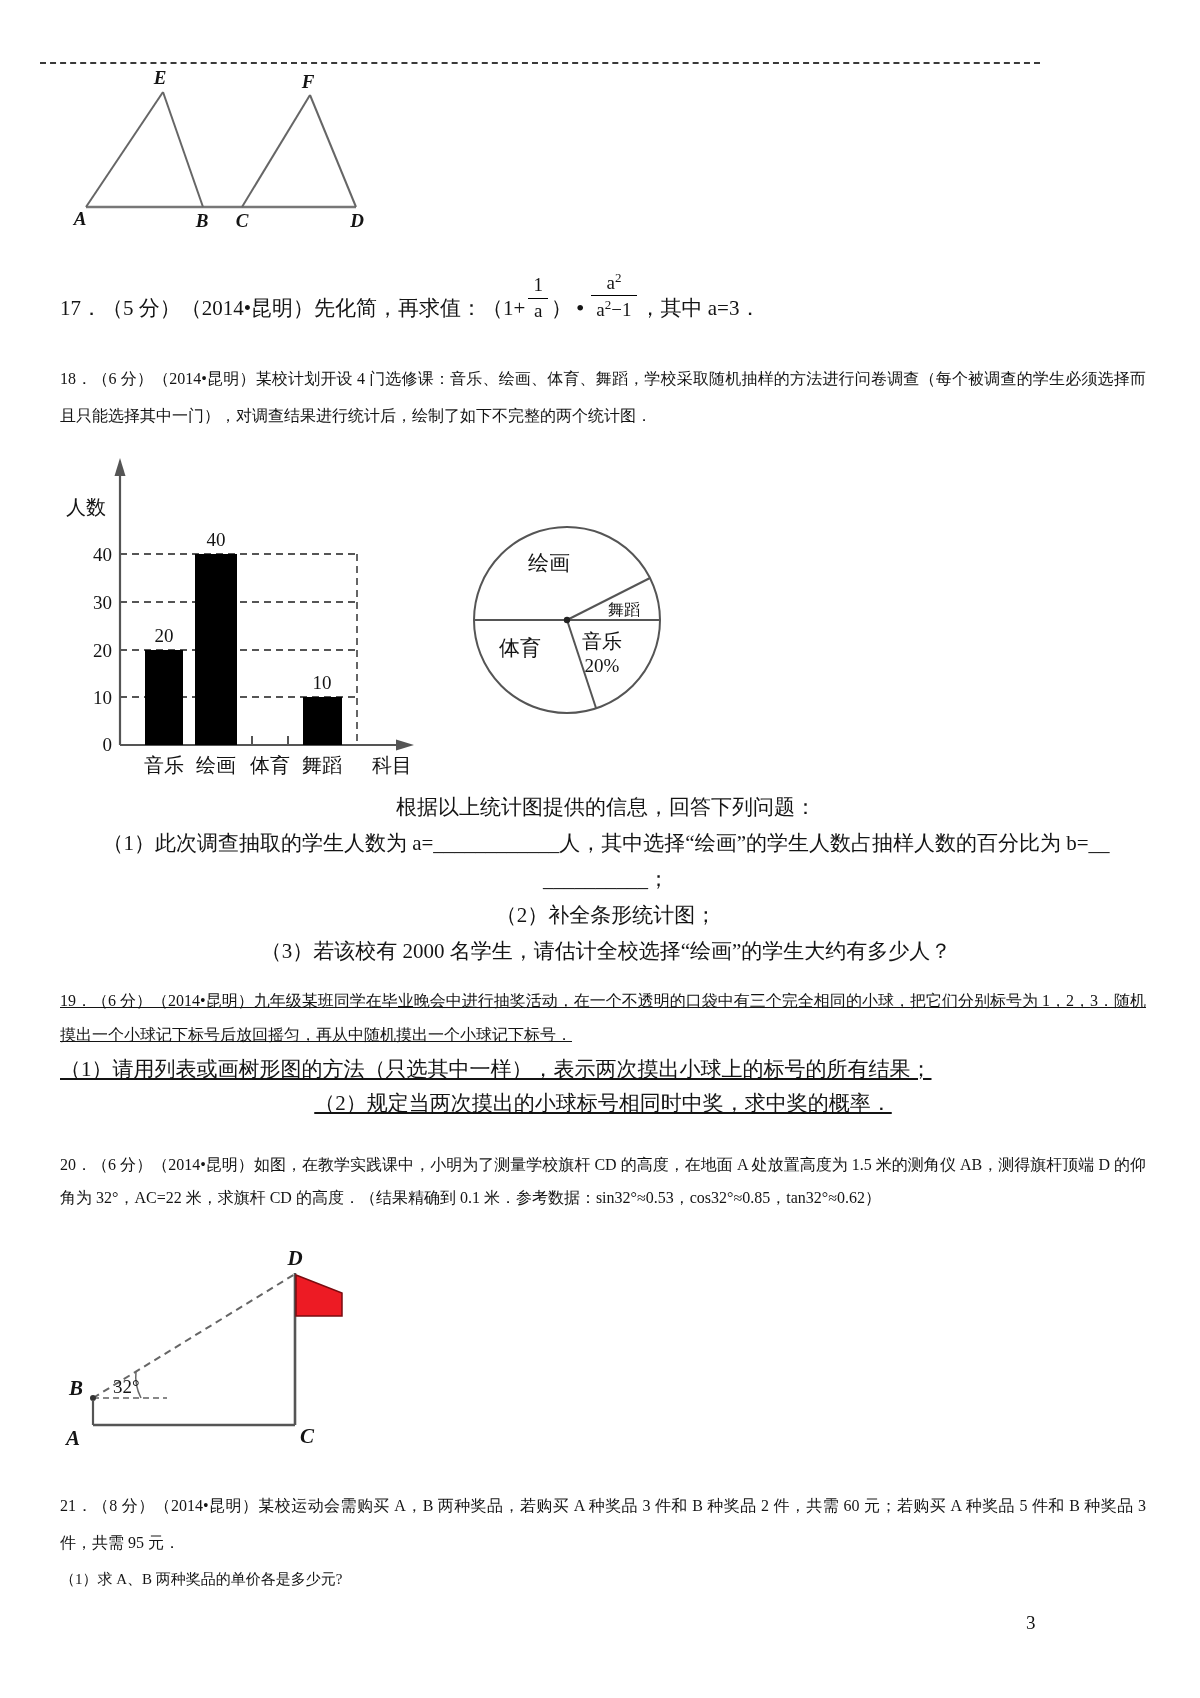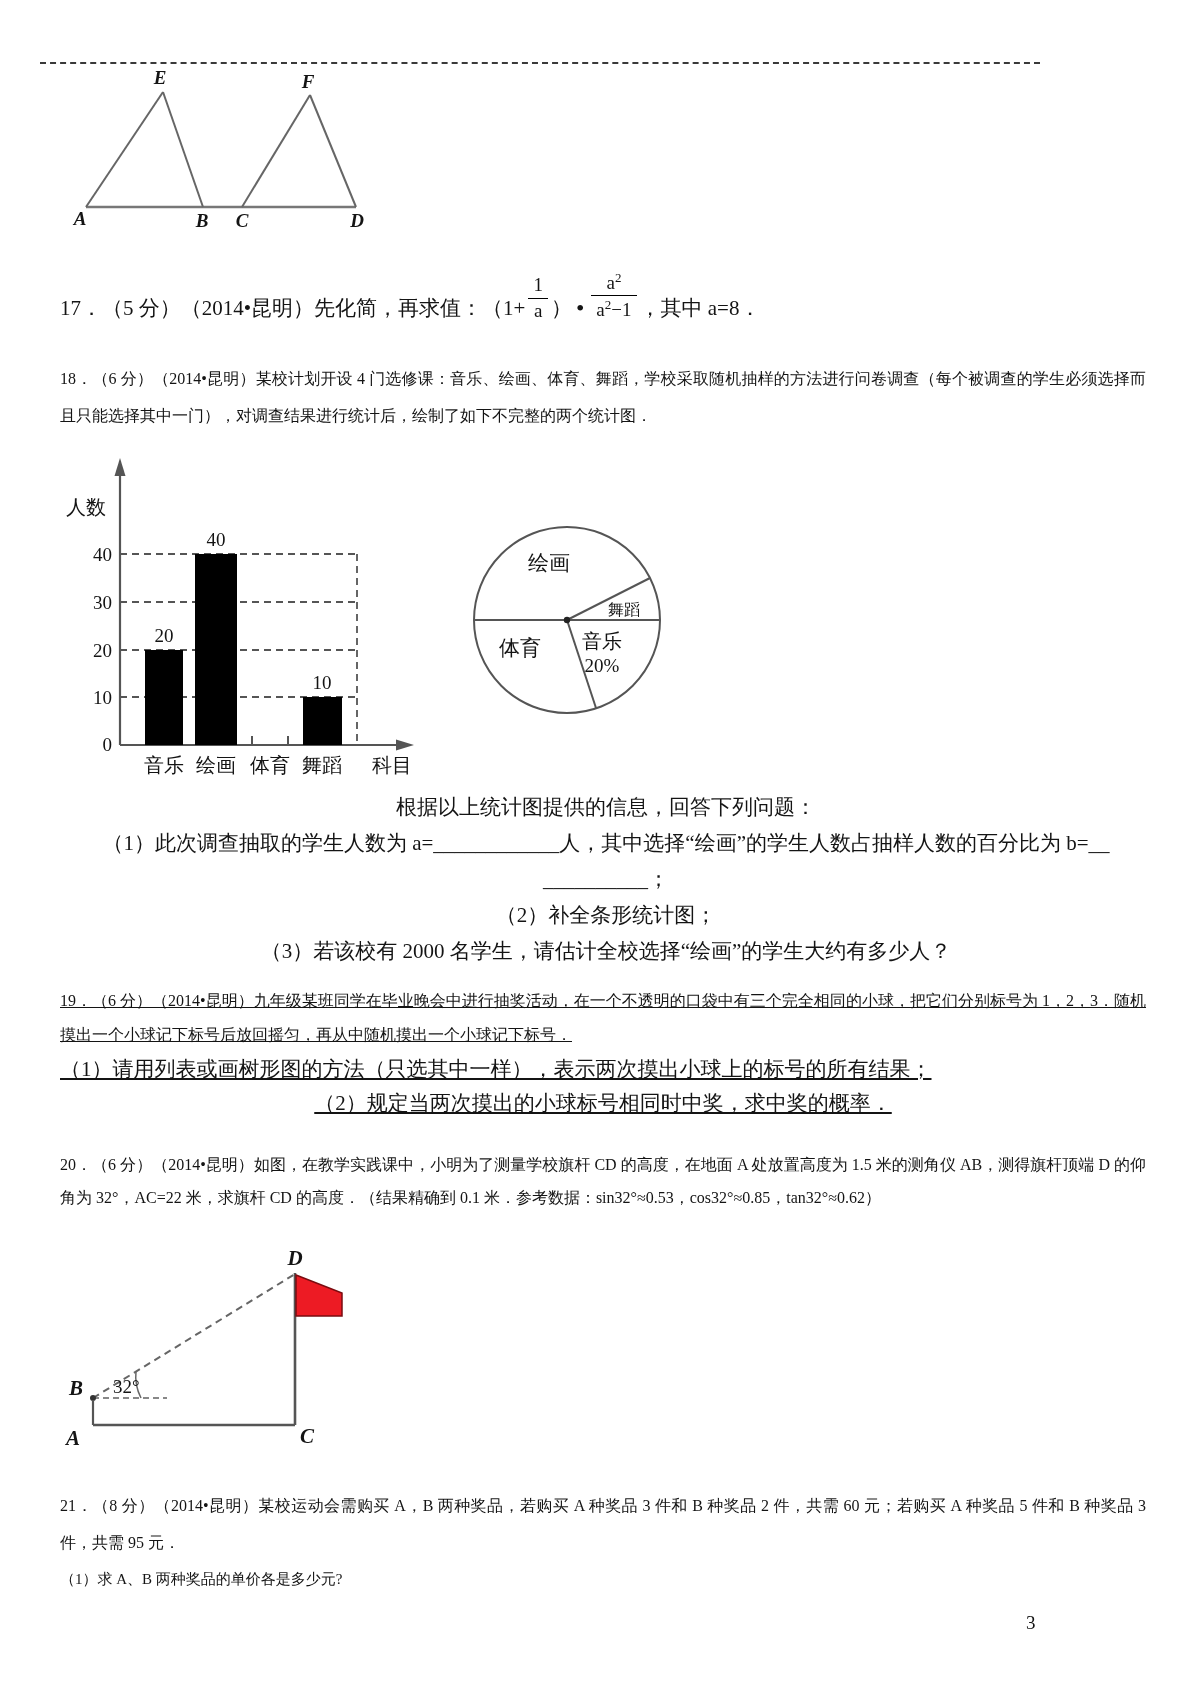--- a/index.html
+++ b/index.html
@@ -48,21 +48,21 @@
     <text x="190" y="169" text-anchor="middle" class="fig-label">C</text>
     <text x="305" y="169" text-anchor="middle" class="fig-label">D</text>
   </svg>
 
   <div class="abs q17row" style="left:60px; top:258px; height:64px;">
     <span>17．（5 分）（2014•昆明）先化简，再求值：（1+</span>
       <span class="frac"><span class="top">1</span><span class="bot">a</span></span>
       <span>）</span>
       <span class="mdot">•</span>
       <span class="frac"><span class="top"><span>a</span><sup>2</sup></span><span class="bot"><span>a</span><sup>2</sup><span>−1</span></span></span>
-      <span>，其中 a=8．</span>
+      <span>，其中 a=3．</span>
   </div>
 
   <div class="abs para" style="left:60px; top:360px; width:1086px;">18．（6 分）（2014•昆明）某校计划开设 4 门选修课：音乐、绘画、体育、舞蹈，学校采取随机抽样的方法进行问卷调查（每个被调查的学生必须选择而且只能选择其中一门），对调查结果进行统计后，绘制了如下不完整的两个统计图．</div>
 
   <svg class="abs" style="left:58px; top:450px;" width="400" height="335" viewBox="0 0 400 335">
 
     <line x1="62" y1="104" x2="299" y2="104" stroke="#555" stroke-width="1.8" stroke-dasharray="7 5"></line>
     <line x1="62" y1="152" x2="299" y2="152" stroke="#555" stroke-width="1.8" stroke-dasharray="7 5"></line>
     <line x1="62" y1="200" x2="299" y2="200" stroke="#555" stroke-width="1.8" stroke-dasharray="7 5"></line>
     <line x1="62" y1="247" x2="299" y2="247" stroke="#555" stroke-width="1.8" stroke-dasharray="7 5"></line>

